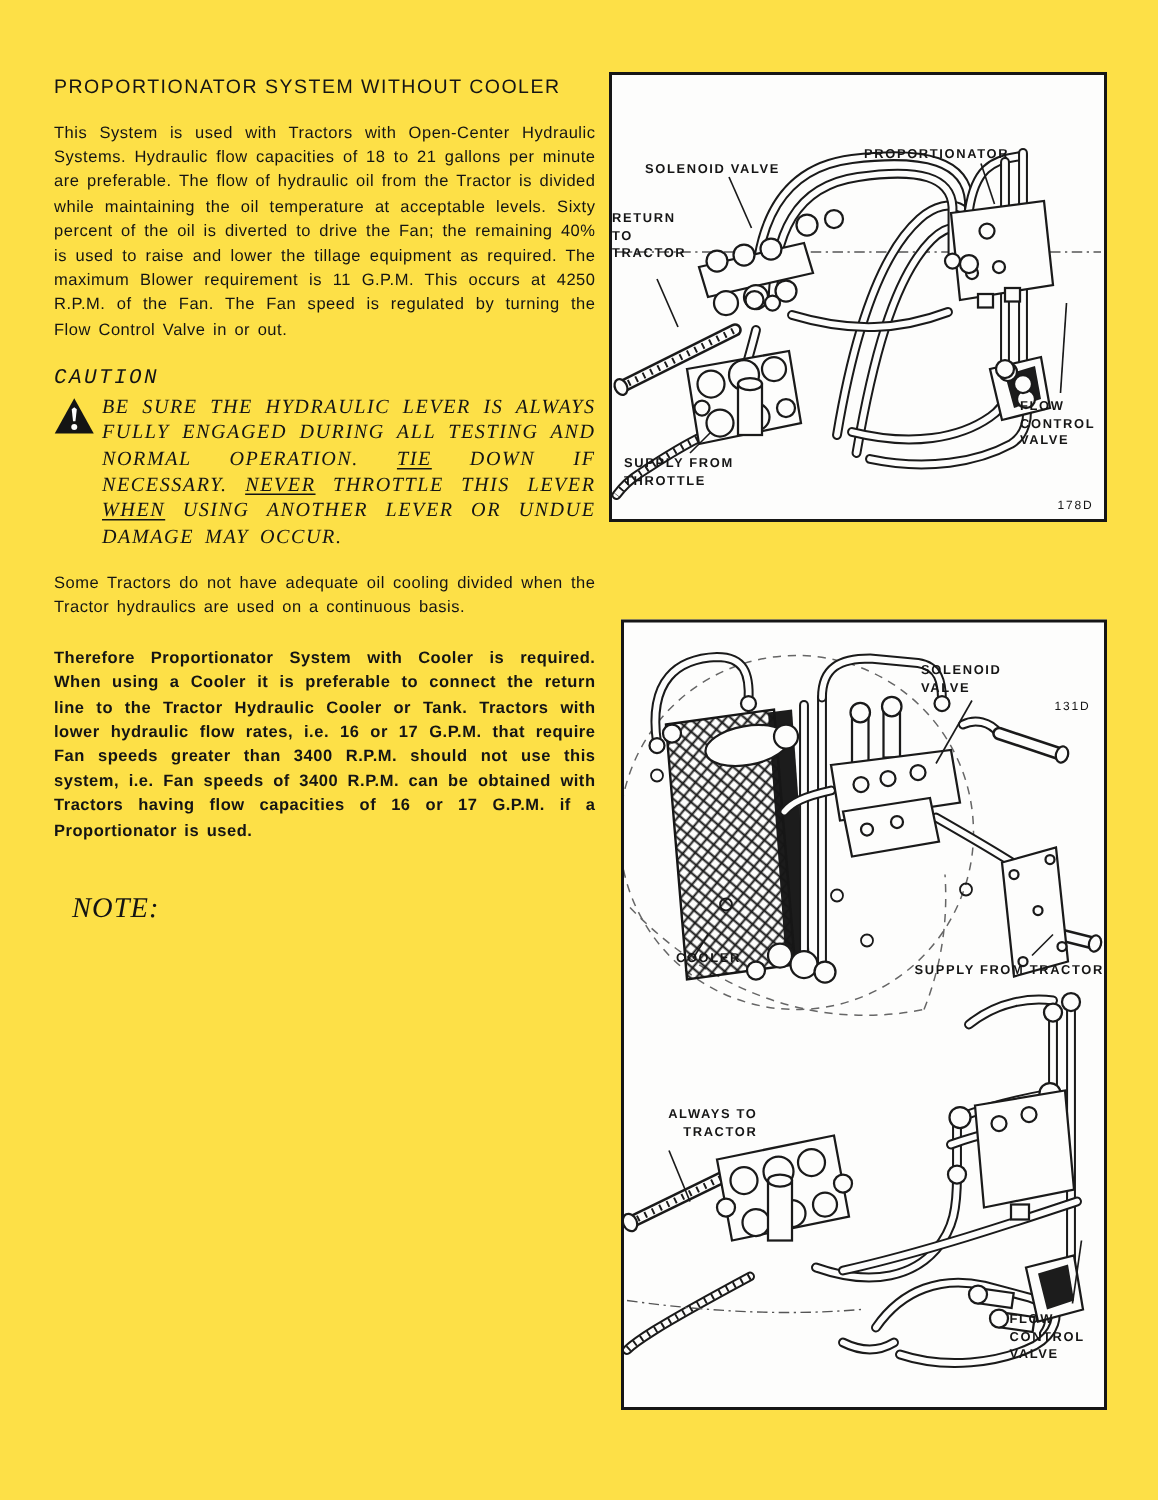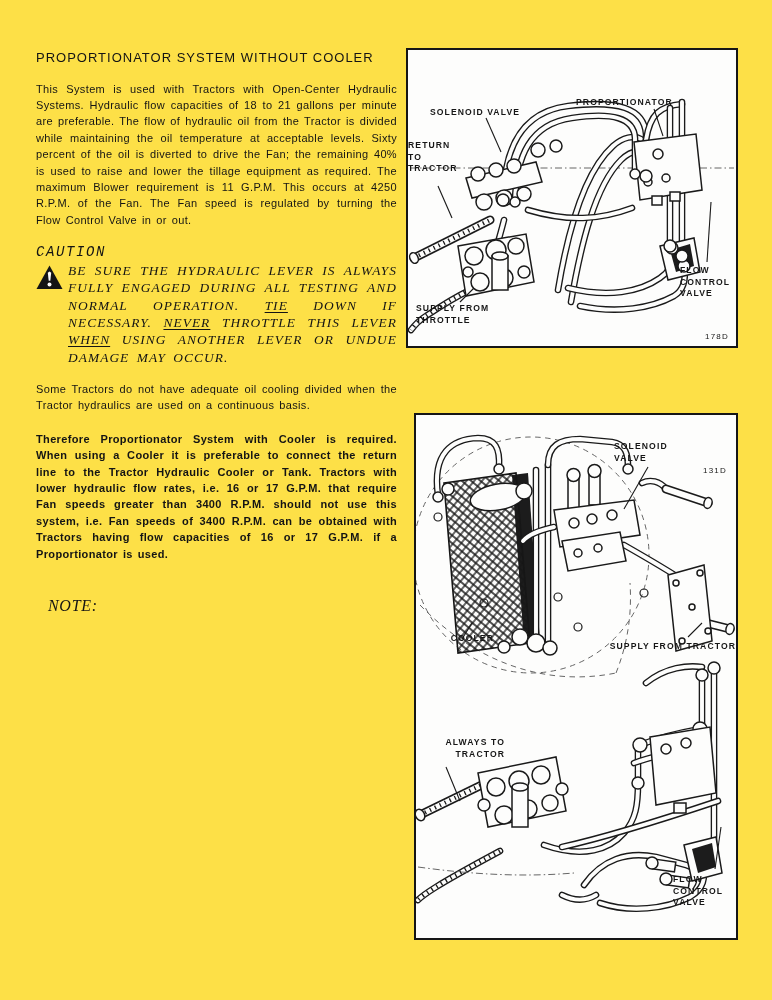--- a/index.html
+++ b/index.html
@@ -29,21 +29,21 @@
   .warn-col { flex:0 0 32px; padding-top:3px; }
   .caution-body {
     flex:1; font-family:"Liberation Serif", serif; font-style:italic;
     font-size:13.4px; line-height:17.3px; letter-spacing:1.05px;
     word-spacing:3px; text-align:justify;
   }
   .caution-body .u { text-decoration:underline; text-underline-offset:2px; }
   .note-row {
     display:flex; margin-top:35px;
     font-family:"Liberation Serif", serif; font-style:italic;
-    font-size:16px; line-height:17.4px; letter-spacing:0.7px;flex-direction:column;
+    font-size:19px; line-height:17.4px; letter-spacing:0.7px;flex-direction:column;
   }
   .note-label { flex:0 0 58px; padding-left:12px; }
   .note-body { flex:1; text-align:justify; word-spacing:2px; }
   
   .fig { position:absolute; border:2px solid #161616; background:#fdfdfc; }
   .fig-1 { left:406px; top:48px;  width:328px; height:296px; }
   .fig-2 { left:414px; top:413px; width:320px; height:523px; }
   .fig svg { position:absolute; left:0; top:0; }
   .fig-label {
     position:absolute; font-weight:700; font-size:8.6px; line-height:11.5px;

